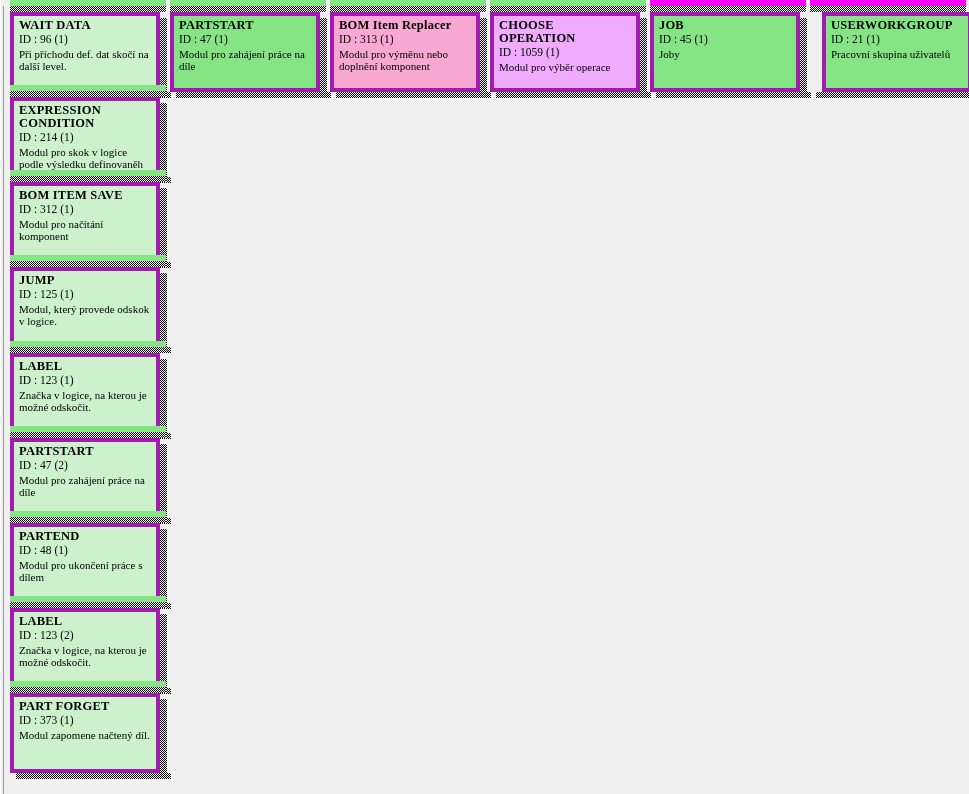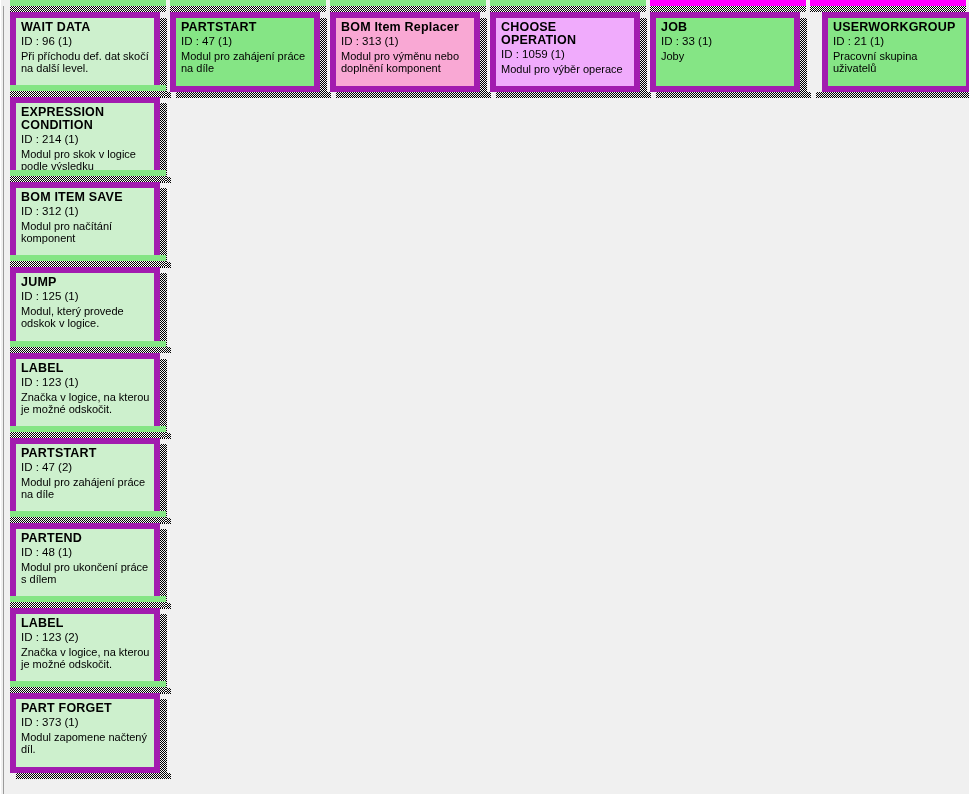--- a/index.html
+++ b/index.html
@@ -68,23 +68,24 @@
     background-color: #f0f0f0;
     background-image:
       linear-gradient(45deg, #000 25%, transparent 25%, transparent 75%, #000 75%),
       linear-gradient(45deg, #000 25%, transparent 25%, transparent 75%, #000 75%);
     background-size: 2px 2px;
     background-position: 0 0, 1px 1px;
   }
   .card-body {
     position: absolute;
     box-sizing: border-box;
-    border: 6px solid #a21caf;
+    border: 4px solid #a21caf;
     overflow: hidden;
     padding: 2px 4px 2px 5px;
+    font-family: Liberation Serif, serif;
   }
   .card-title {
     font-weight: bold;
     font-size: 12.5px;
     line-height: 13px;
     color: #000000;
     letter-spacing: 0.2px;
     white-space: pre-line;
     margin: 1px 0 0 0;
   }
@@ -152,21 +153,21 @@
         <div class="card-desc">Modul pro výběr operace</div>
       </div>
     </div>
     <div class="card" style="left: 646px; top: 0px; width: 168px; height: 106px;">
       <div class="card-topbar" style="width: 156px; background: rgb(255, 0, 255);"></div>
       <div class="card-dither-top" style="width: 156px;"></div>
       <div class="card-shadow" style="left: 154px; top: 18px; width: 7px; height: 78px;"></div>
       <div class="card-shadow" style="left: 10px; top: 92px; width: 155px; height: 6px;"></div>
       <div class="card-body" style="left: 4px; top: 12px; width: 150px; height: 80px; background: rgb(133, 229, 133);">
         <div class="card-title">JOB</div>
-        <div class="card-id">ID : 33 (1)</div>
+        <div class="card-id">ID : 45 (1)</div>
         <div class="card-desc">Joby</div>
       </div>
     </div>
     <div class="card" style="left: 806px; top: 0px; width: 168px; height: 106px;">
       <div class="card-topbar" style="width: 156px; background: rgb(255, 0, 255);"></div>
       <div class="card-dither-top" style="width: 156px;"></div>
       <div class="card-shadow" style="left: 154px; top: 18px; width: 7px; height: 78px;"></div>
       <div class="card-shadow" style="left: 10px; top: 92px; width: 155px; height: 6px;"></div>
       <div class="card-body" style="left: 16px; top: 12px; width: 150px; height: 80px; background: rgb(133, 229, 133);">
         <div class="card-title">USERWORKGROUP</div>

